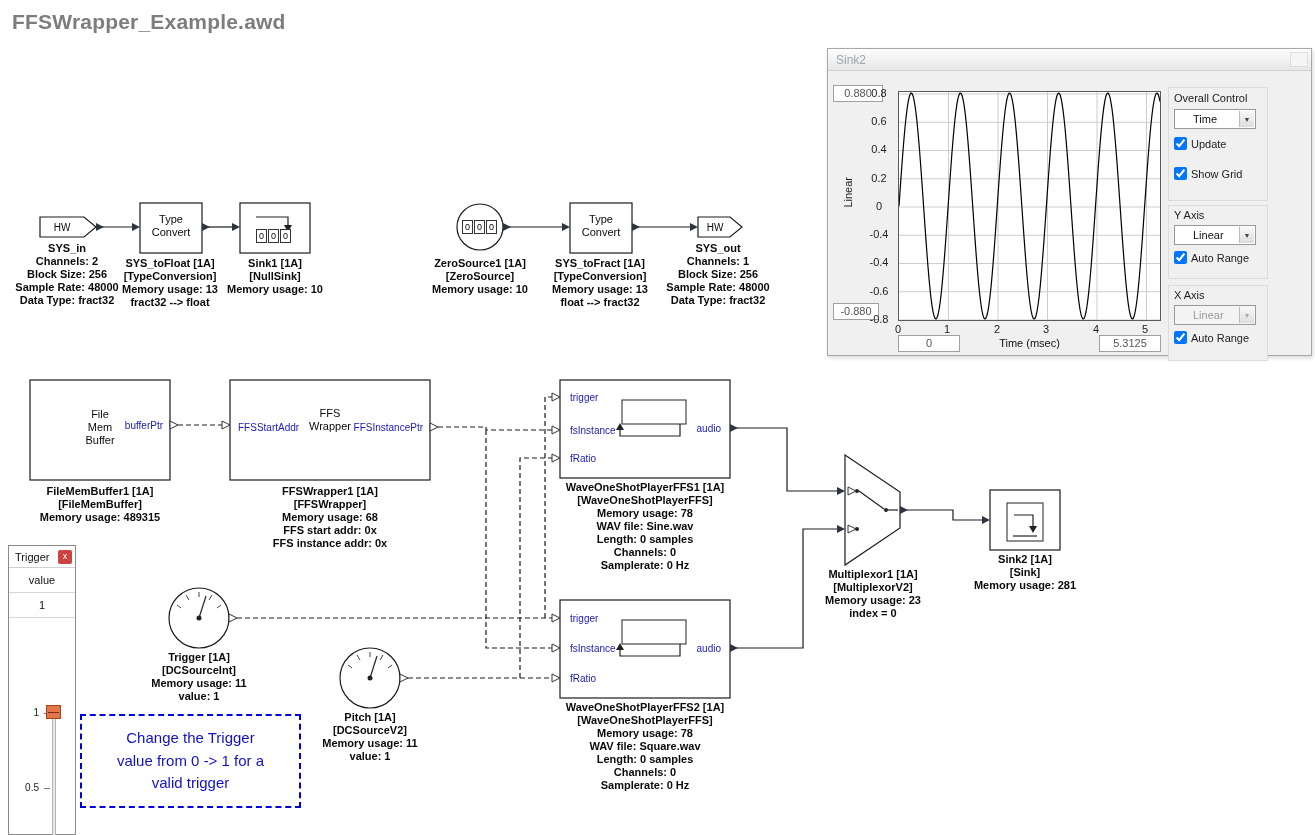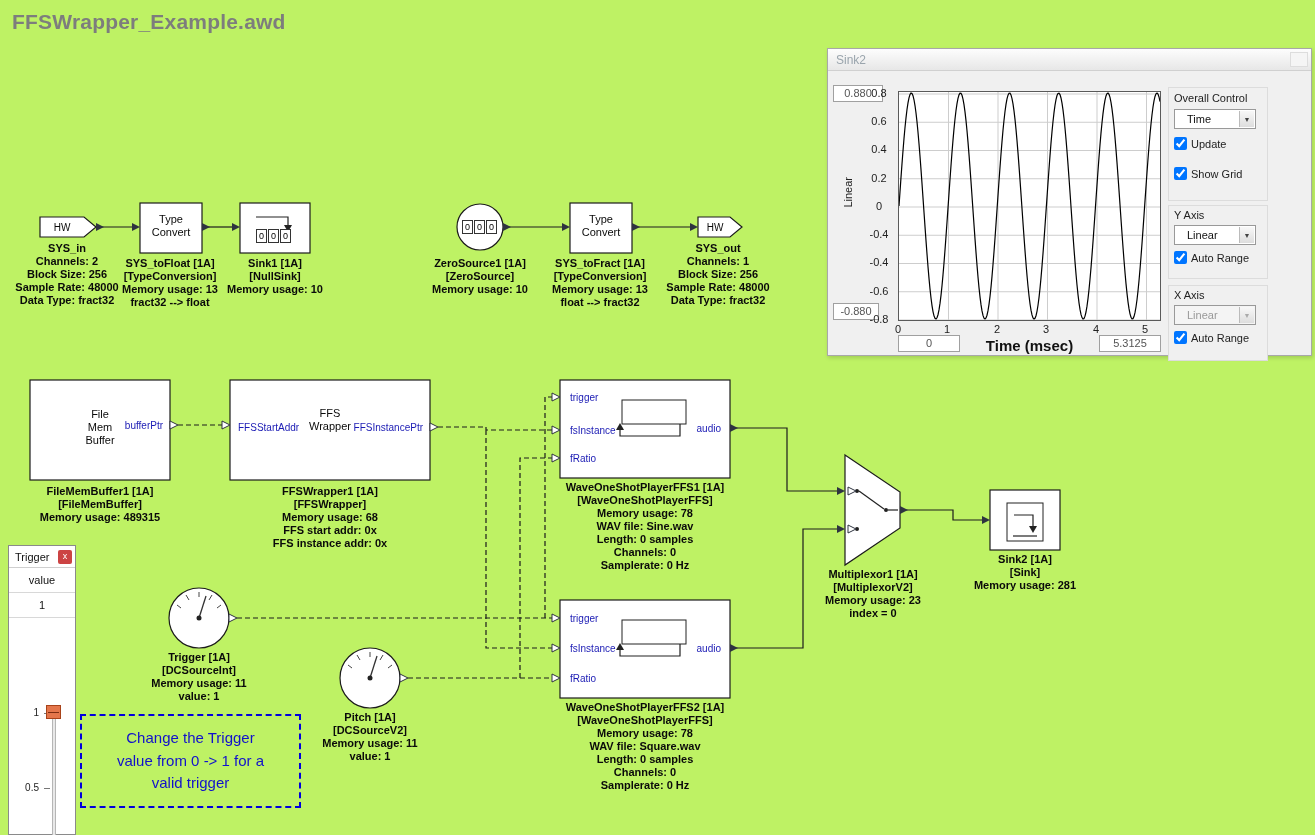--- a/index.html
+++ b/index.html
@@ -1,17 +1,17 @@
 <!DOCTYPE html>
 <html><head>
 <meta charset="utf-8">
 <style>
 *{margin:0;padding:0;box-sizing:border-box}
 body{background:#e9e9e9;font-family:"Liberation Sans",sans-serif}
-.canvas{position:relative;width:1315px;height:835px;background:#bef264;overflow:hidden}
+.canvas{position:relative;width:1315px;height:835px;background:#ffffff;overflow:hidden}
 .layer{position:absolute;left:0;top:0}
 .doc-title{position:absolute;left:12px;top:10px;font-size:21px;font-weight:bold;color:#7d7d7d;letter-spacing:.2px}
 .wire{stroke:#1c1c1c;stroke-width:1.2;fill:none}
 .dash{stroke-dasharray:5 3}
 .blk{fill:#fff;stroke:#1c1c1c;stroke-width:1.2}
 .thin{fill:none;stroke:#222;stroke-width:1}
 .ps{fill:#2e3340}
 .ph{fill:#fff;stroke:#2e3340;stroke-width:1}
 .icon{fill:none;stroke:#222;stroke-width:1.2}
 .icon-fill{fill:#222;stroke:none}
@@ -28,24 +28,24 @@
 .win{position:absolute;background:#f0f0f0;border:1px solid #a8a8a8;box-shadow:1px 2px 4px rgba(0,0,0,.15)}
 .win-title{position:absolute;left:0;top:0;right:0;height:22px;background:linear-gradient(#fdfdfd,#e7e7e7);border-bottom:1px solid #d0d0d0;font-size:12px;color:#9aa5ad;line-height:22px;padding-left:8px}
 .win-close{position:absolute;right:3px;top:3px;width:18px;height:15px;background:#f5f5f5;border:1px solid #ddd}
 .valbox{position:absolute;height:17px;background:#fff;border:1px solid #a0a0a0;font-size:11px;color:#555;text-align:center;line-height:15px}
 .vlabel{position:absolute;font-size:11px;color:#222;writing-mode:vertical-rl;transform:rotate(180deg)}
 .plot{position:absolute;background:#fff;border:1px solid #5a5a5a}
 .grid line{stroke:#cdcdcd;stroke-width:1}
 .trace{fill:none;stroke:#000;stroke-width:1.2}
 .ytick{position:absolute;left:36px;width:30px;text-align:center;font-size:11px;color:#222;height:12px;line-height:12px}
 .xtick{position:absolute;width:24px;text-align:center;font-size:11px;color:#222;top:274px;height:12px;line-height:12px}
-.time-label{position:absolute;font-size:15px;font-weight:bold;text-align:center;color:#111}
+.time-label{position:absolute;font-size:11px;font-weight:normal;text-align:center;color:#111}
 .grp{position:absolute;background:#f0f0f0;border:1px solid #dcdcdc}
 .ctl-label{position:absolute;font-size:11px;color:#222}
-.combo{position:absolute;height:20px;background:#fff;border:1px solid #999;font-size:11px;line-height:18px;padding-left:12px;color:#111}
+.combo{position:absolute;height:20px;background:#fff;border:1px solid #999;font-size:11px;line-height:18px;padding-left:18px;color:#111}
 .combo .ca{position:absolute;right:1px;top:1px;bottom:1px;width:15px;background:linear-gradient(#f8f8f8,#ddd);border-left:1px solid #bbb;font-size:7px;text-align:center;line-height:17px;color:#444}
 .combo.disabled{color:#999;background:#f4f4f4}
 .combo.disabled .ca{color:#aaa}
 .chk{position:absolute;display:flex;align-items:center;gap:4px;font-size:11px;color:#222}
 .chk input{width:13px;height:13px;margin:0}
 .panel{position:absolute;background:#fff;border:1px solid #8a8a8a}
 .panel-title{height:22px;border-bottom:1px solid #cfcfcf;display:flex;align-items:center;justify-content:space-between;padding:0 3px 0 6px;font-size:11px;color:#111}
 .panel-close{width:14px;height:14px;background:#cc4343;color:#fff;font-size:9px;line-height:13px;text-align:center;border-radius:2px;cursor:pointer}
 .panel-row{height:25px;border-bottom:1px solid #d8d8d8;font-size:11px;display:flex;align-items:center;justify-content:center;color:#111}
 .stick{position:absolute;left:4px;width:26px;text-align:right;font-size:10px;color:#222;height:12px;line-height:12px}

